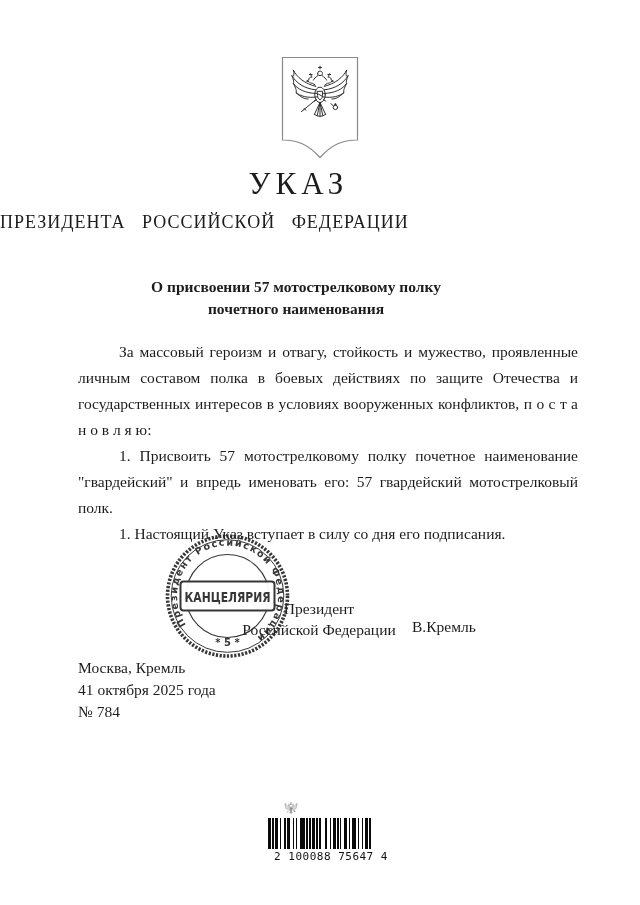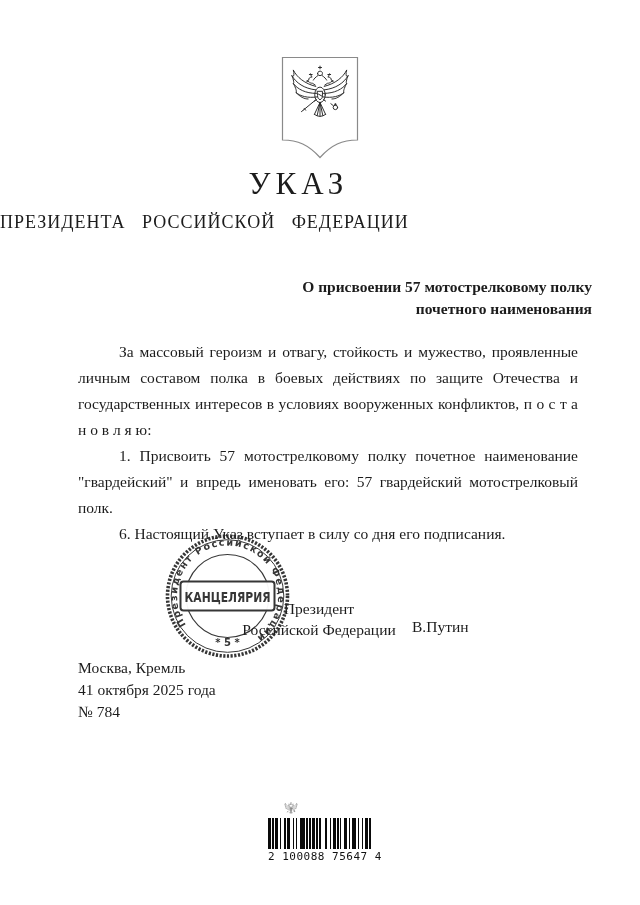--- a/index.html
+++ b/index.html
@@ -12,21 +12,21 @@
   
   .doc-title{
     position:absolute;top:166px;left:0;width:100%;text-align:center;
     font-size:31px;letter-spacing:5px;text-indent:5px;
   }
   .doc-subtitle{
     position:absolute;top:212px;left:0;width:100%;text-align:left;
     font-size:18px;letter-spacing:1px;word-spacing:11px;
   }
   .decree-heading{
-    position:absolute;top:276px;left:0;width:100%;text-align:right;
+    position:absolute;top:276px;left:0;width:100%;text-align:center;
     font-weight:bold;font-size:15.5px;line-height:22px;
   }
   
   .body-text{
     position:absolute;left:78px;top:339px;width:500px;
     font-size:15.5px;line-height:26px;text-align:justify;
   }
   .body-text p{margin:0;text-indent:41px;}
   
   .sig-title{
@@ -40,21 +40,21 @@
   .footer{position:absolute;left:78px;top:657px;font-size:15.5px;line-height:22px;}
   .footer div{white-space:nowrap;}
   
   .barcode{position:absolute;left:268px;top:802px;width:120px;}
   .mini-eagle{display:block;margin-left:12px;height:15px;width:22px;}
   .bars{height:31px;margin-top:1px;white-space:nowrap;overflow:hidden;font-size:0;}
   .bars span{display:inline-block;height:100%;vertical-align:top;}
   .bars .bar{background:#0a0a0a;}
   .digits{
     font-family:"DejaVu Sans Mono",monospace;font-size:11px;letter-spacing:.5px;
-    margin-top:1px;white-space:nowrap;color:#111;
+    margin-top:1px;white-space:nowrap;color:#111;text-align:right;
   }
   .hidden-defs{position:absolute;width:0;height:0;overflow:hidden;}
 </style>
 </head>
 <body>
 
 <svg class="hidden-defs" aria-hidden="true">
   <defs>
     <symbol id="eagle" viewBox="0 0 100 100">
       <g fill="none" stroke="#2a2a2a" stroke-width="1.4" stroke-linecap="round" stroke-linejoin="round">
@@ -113,28 +113,28 @@
   <div class="doc-subtitle">ПРЕЗИДЕНТА РОССИЙСКОЙ ФЕДЕРАЦИИ</div>
 
   <div class="decree-heading">
     <div>О присвоении 57 мотострелковому полку</div>
     <div>почетного наименования</div>
   </div>
 
   <div class="body-text">
     <p>За массовый героизм и отвагу, стойкость и мужество, проявленные личным составом полка в боевых действиях по защите Отечества и государственных интересов в условиях вооруженных конфликтов, п о с т а н о в л я ю:</p>
     <p>1. Присвоить 57 мотострелковому полку почетное наименование "гвардейский" и впредь именовать его: 57 гвардейский мотострелковый полк.</p>
-    <p>6. Настоящий Указ вступает в силу со дня его подписания.</p>
+    <p>1. Настоящий Указ вступает в силу со дня его подписания.</p>
   </div>
 
   <div class="sig-title">
     <div>Президент</div>
     <div>Российской Федерации</div>
   </div>
-  <div class="sig-name">В.Путин</div>
+  <div class="sig-name">В.Кремль</div>
 
   <div class="stamp">
     <svg width="131" height="132" viewBox="-65.5 -66 131 132">
       <g stroke="#262626" fill="none">
         <circle r="60" stroke-width="3.6" stroke-dasharray="2.2 1.5"></circle>
         <circle r="56.3" stroke-width="1"></circle>
         <circle r="41.5" stroke-width="1.2"></circle>
       </g>
       <g transform="rotate(-35)">
         <path id="stamp-ring-path" d="M -50.5 0 A 50.5 50.5 0 1 1 50.5 0 A 50.5 50.5 0 1 1 -50.5 0" fill="none"></path>

